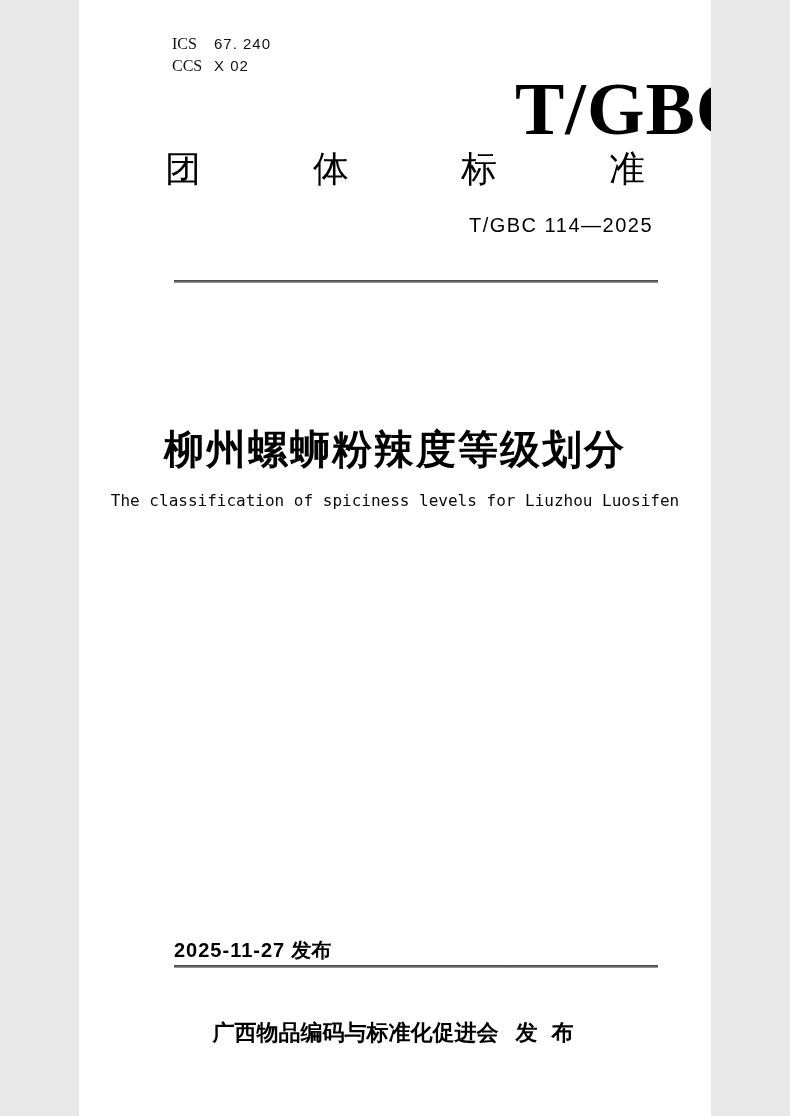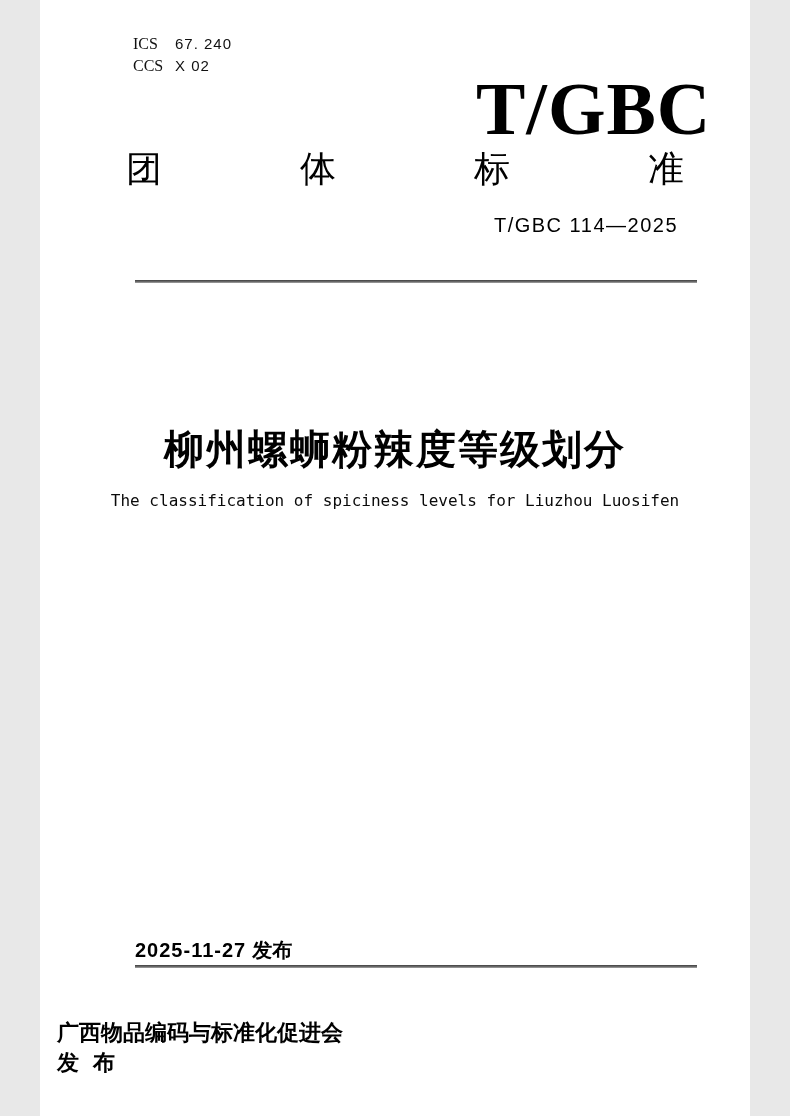--- a/index.html
+++ b/index.html
@@ -1,19 +1,19 @@
 <!DOCTYPE html>
 <html><head>
 <meta charset="utf-8">
 <style>
   * { margin: 0; padding: 0; box-sizing: border-box; }
   html, body { background: #e8e8e8; }
   .page {
     position: relative;
-    width: 710px;
+    width: 632px;
     height: 1116px;
     margin: 0 auto;
     background: #ffffff;
     color: #000000;
     font-family: "Liberation Sans", sans-serif;
     overflow: hidden;
   }
   
   .codes {
     position: absolute;
@@ -57,21 +57,21 @@
     display: flex;
     justify-content: space-between;
     font-size: 36px;
     line-height: 1.15;
     font-weight: 500;
     color: #000;
   }
   
   .std-number {
     position: absolute;
-    right: 72px;
+    right: 58px;
     top: 214px;
     font-size: 20px;
     letter-spacing: 1.5px;
     font-weight: 500;
     white-space: nowrap;
   }
   .rule {
     position: absolute;
     left: 95px;
     right: 53px;
@@ -124,21 +124,20 @@
   .publisher {
     position: absolute;
     left: 0; right: 0;
     top: 1018px;
     display: flex;
     justify-content: center;
     align-items: baseline;
     font-size: 22px;
     font-weight: bold;
     color: #000;
-    flex-direction: column;
   }
   .publisher .action { margin-left: 17px; letter-spacing: 4px; }
 </style>
 </head>
 <body>
 
 <div class="page">
 
   <div class="codes">
     <div class="row">

